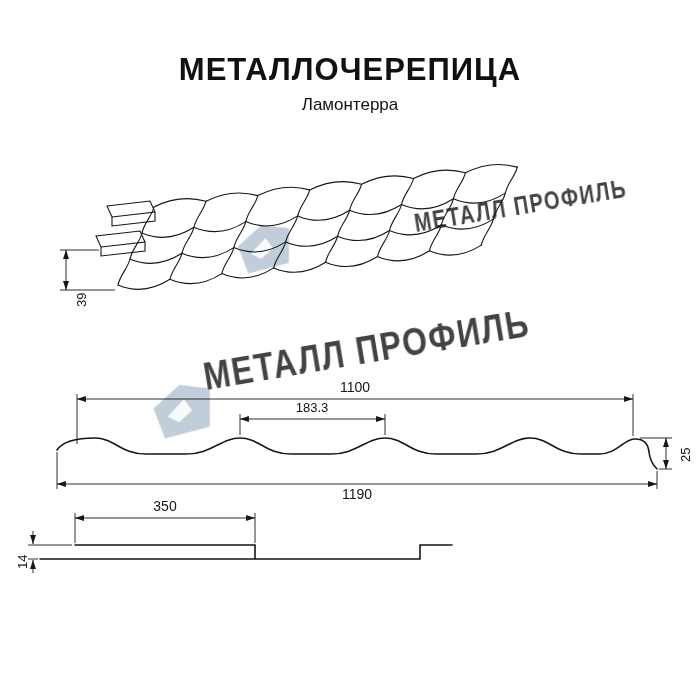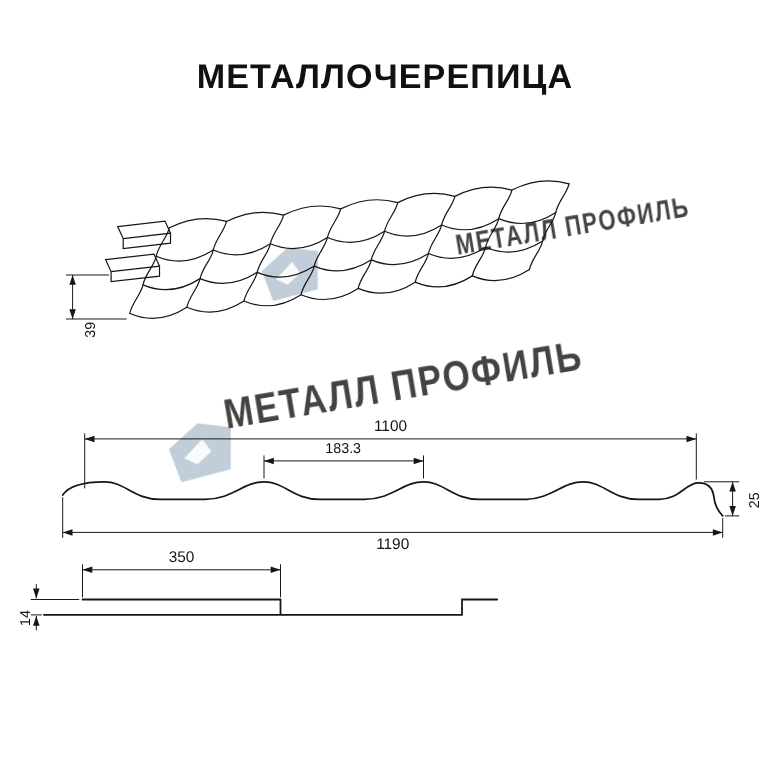--- a/index.html
+++ b/index.html
@@ -17,20 +17,21 @@
   .dimtext-sm{font-size:13px;}
   .wm-text{font-weight:700;letter-spacing:2px;}
 </style>
 </head>
 <body>
 
 <div class="page">
 
   <header>
     <h1>МЕТАЛЛОЧЕРЕПИЦА</h1>
+    <div class="subtitle">Ламонтерра</div>
   </header>
 
   <svg width="700" height="700" viewBox="0 0 700 700">
     <defs>
       <marker id="arr" viewBox="0 0 10 8" refX="9.5" refY="4" markerWidth="11" markerHeight="9" orient="auto-start-reverse">
         <path d="M0.5,1 L9.5,4 L0.5,7 Z" fill="#161616"></path>
       </marker>
       <g id="mp-logo">
         <path d="M2,20 L30,2 L58,10 L52,46 L8,50 Z" fill="#b3c1d1"></path>
         <path d="M14,30 L32,16 L38,28 L24,37 Z" fill="#ffffff" opacity="0.9"></path>

